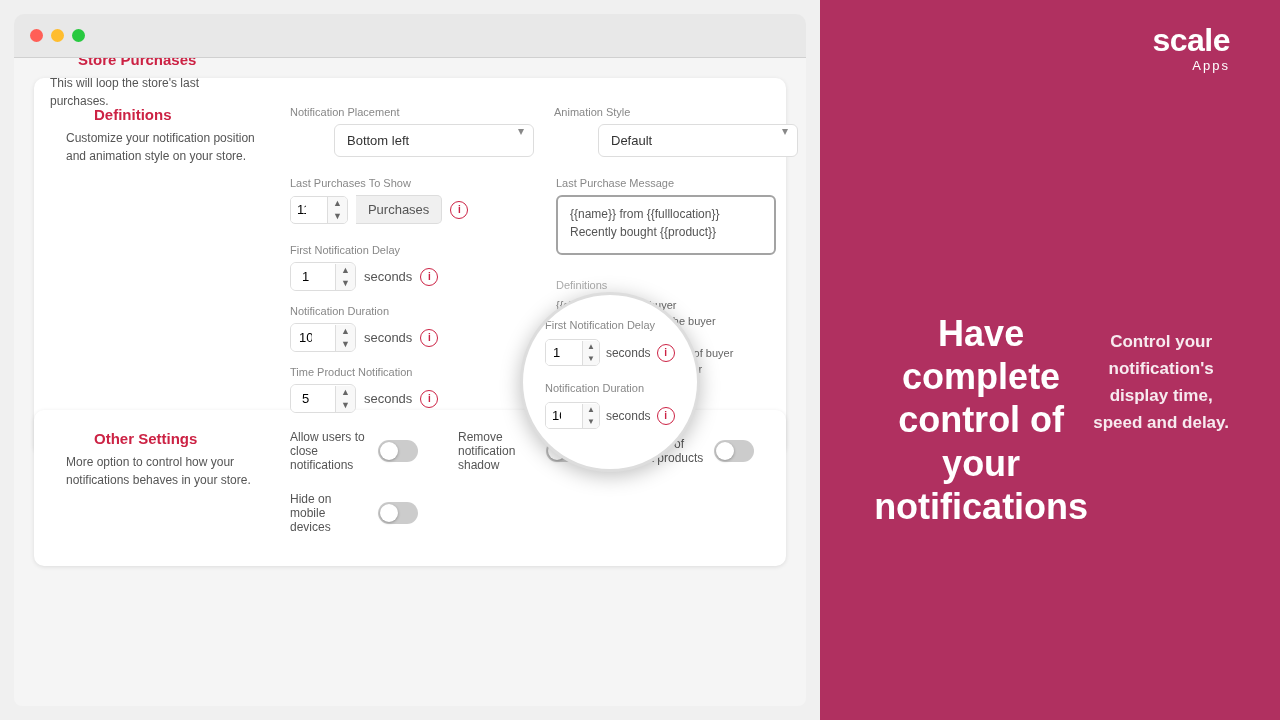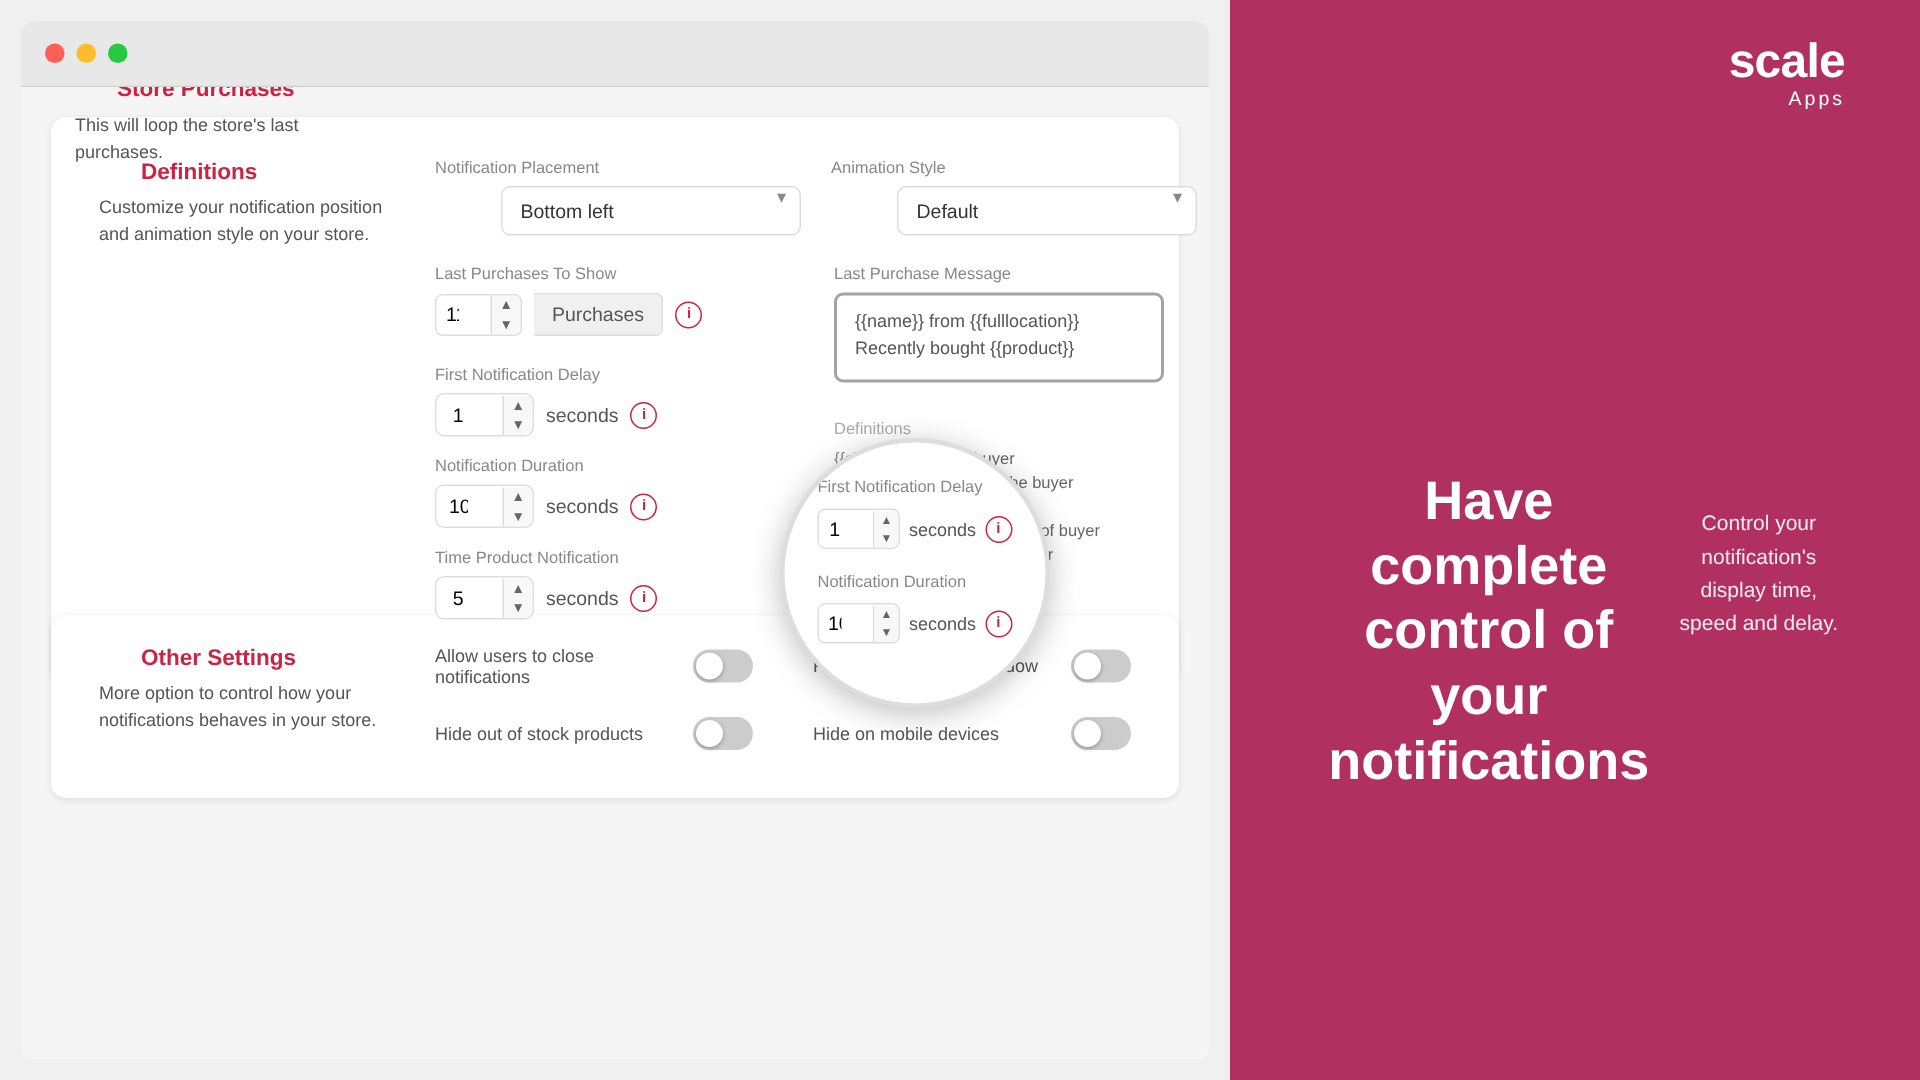--- a/index.html
+++ b/index.html
@@ -345,21 +345,21 @@
       background: white;
       border-radius: 50%;
       top: 2px;
       left: 2px;
       transition: left 0.2s;
       box-shadow: 0 1px 3px rgba(0,0,0,0.3);
     }
 
     .toggle-grid {
       display: grid;
-      grid-template-columns: 1fr 1fr;
+      grid-template-columns: 1fr 1fr 1fr;
       gap: 8px 40px;
     }
 
     
     .right-panel {
       flex: 1;
       display: flex;
       flex-direction: column;
       justify-content: space-between;
       padding: 60px 50px;
@@ -392,24 +392,25 @@
     .headline {
       color: white;
       font-size: 36px;
       font-weight: 700;
       line-height: 1.2;
       margin-top: 120px;
     }
 
     .subtext {
       color: rgba(255,255,255,0.9);
-      font-size: 14px;
+      font-size: 17px;
       line-height: 1.6;
       margin-top: 44px;
       text-align: center;
+      font-weight: bold;
     }
 
     
     .purchases-row {
       display: flex;
       align-items: center;
       gap: 8px;
     }
 
     .purchases-number {

